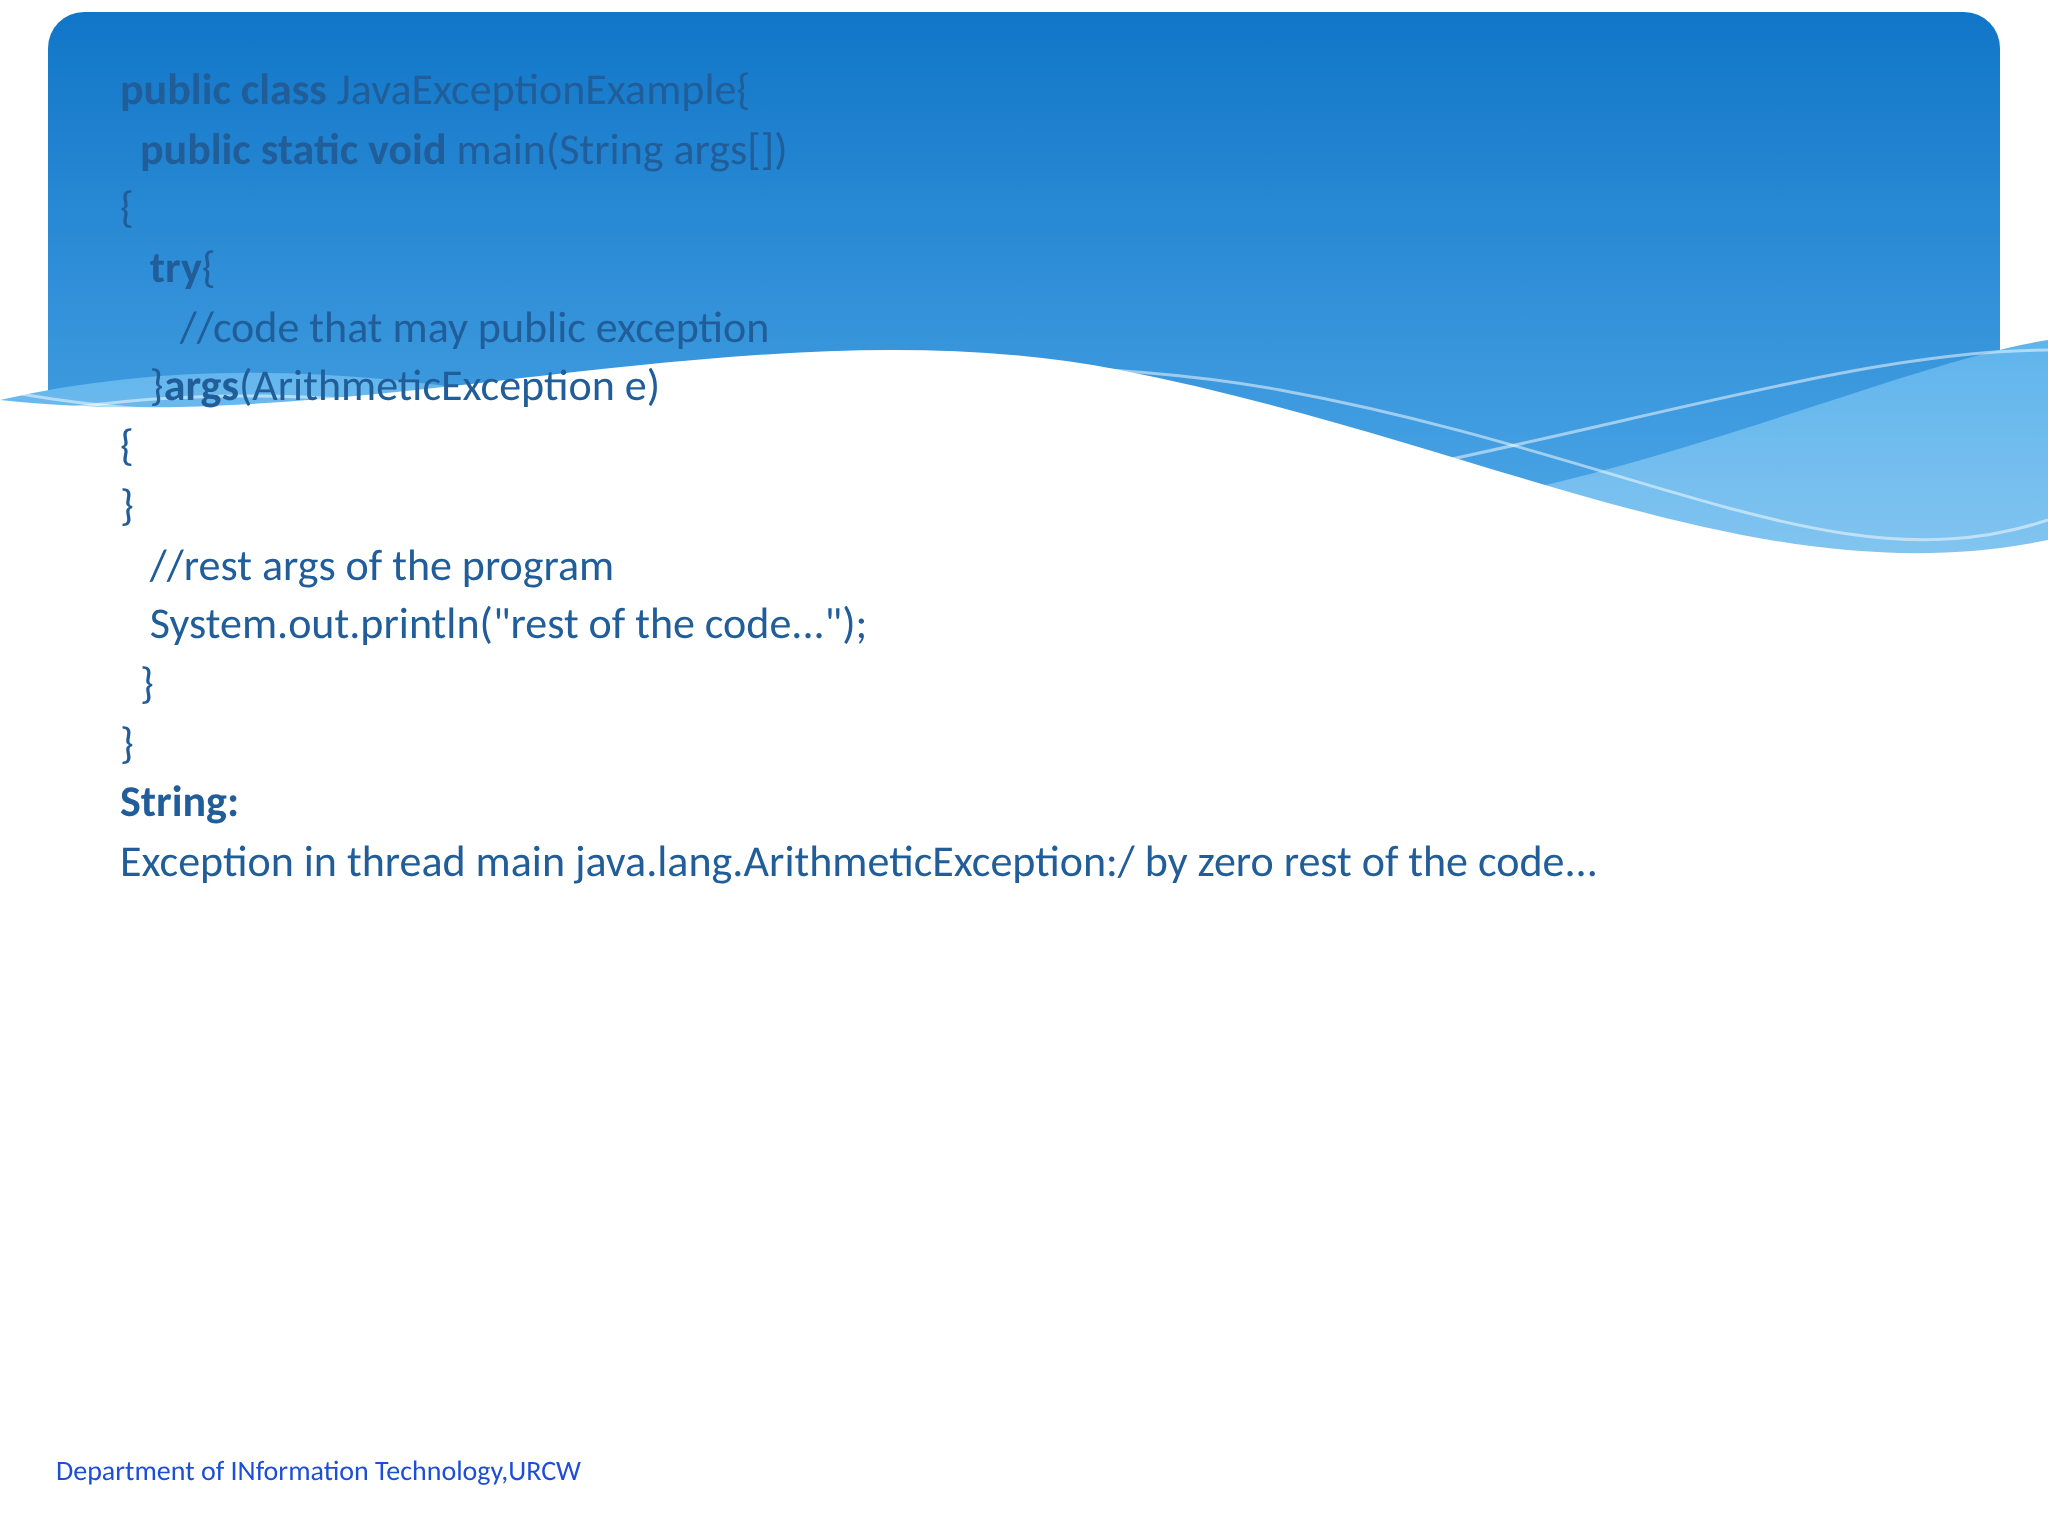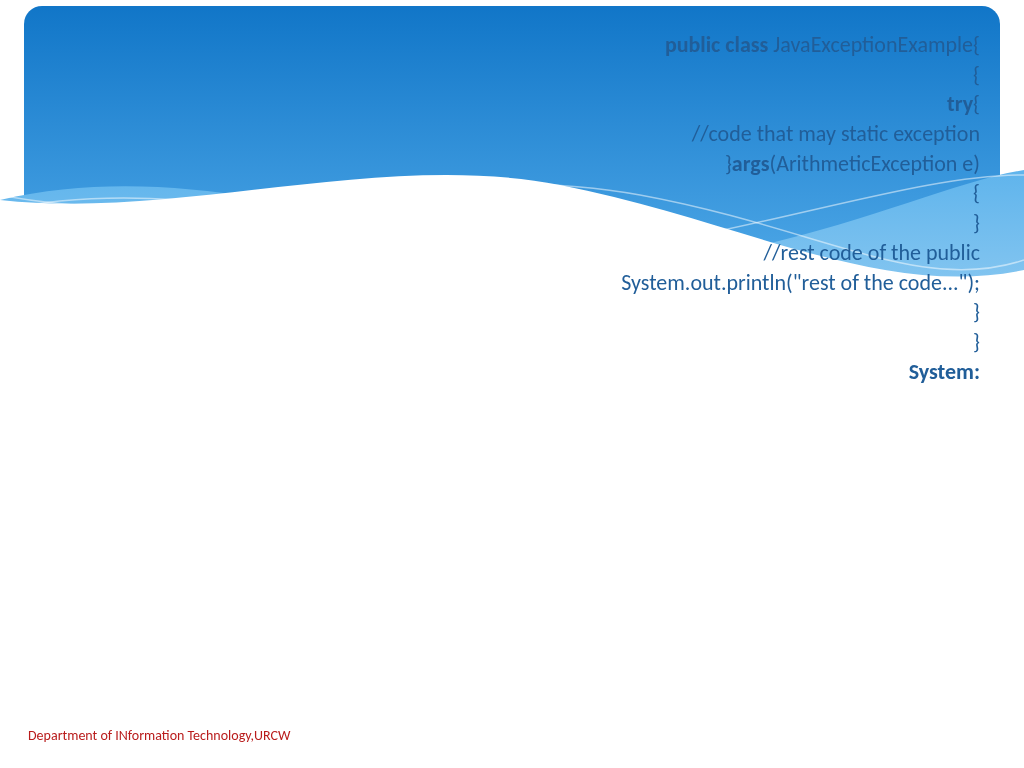--- a/index.html
+++ b/index.html
@@ -18,33 +18,32 @@
   }
   .slide-bg svg {
     position: absolute;
     top: 0; left: 0;
     width: 1024px;
     height: 768px;
   }
   .content {
     position: relative;
     z-index: 1;
-    padding: 30px 44px 0 60px;
+    padding: 30px 60px 0 60px;
     color: #215e99;
     font-size: 22px;
     line-height: 1.35;
-    text-align: right;
   }
   .code-line { white-space: pre; }
   .kw { font-weight: bold; }
   .footer {
     position: absolute;
     bottom: 24px;
     left: 28px;
-    color: #b91c1c;
+    color: #1d4ed8;
     font-size: 14px;
     z-index: 1;
     text-align: center;
   }
 </style>
 </head>
 <body>
 
 <div class="slide-bg">
   <svg viewBox="0 0 1024 768" preserveAspectRatio="none">
@@ -65,26 +64,28 @@
 
     <path d="M0,200 C180,220 380,150 560,185 C740,220 880,300 1024,270 L1024,768 L0,768 Z" fill="#ffffff"></path>
 
     <path d="M0,195 C200,235 420,155 640,195 C820,228 920,295 1024,260" fill="none" stroke="#ffffff" stroke-opacity="0.5" stroke-width="1.5"></path>
     <path d="M0,210 C240,160 460,285 700,235 C840,206 940,175 1024,175" fill="none" stroke="#ffffff" stroke-opacity="0.5" stroke-width="1.5"></path>
   </svg>
 </div>
 
 <div class="content">
   <div class="code-line"><span class="kw">public class</span><span> JavaExceptionExample{</span></div>
+  <div class="code-line"><span>  </span><span class="kw">public static void</span><span> main(String args[])</span></div>
   <div class="code-line">{</div>
   <div class="code-line"><span>   </span><span class="kw">try</span><span>{</span></div>
-  <div class="code-line">      //code that may static exception</div>
+  <div class="code-line">      //code that may public exception</div>
   <div class="code-line"><span>   }</span><span class="kw">args</span><span>(ArithmeticException e)</span></div>
   <div class="code-line">{</div>
   <div class="code-line">}</div>
-  <div class="code-line">   //rest code of the public</div>
+  <div class="code-line">   //rest args of the program</div>
   <div class="code-line">   System.out.println("rest of the code...");</div>
   <div class="code-line">  }</div>
   <div class="code-line">}</div>
-  <div class="code-line"><span class="kw">System:</span></div>
+  <div class="code-line"><span class="kw">String:</span></div>
+  <div class="code-line">Exception in thread main java.lang.ArithmeticException:/ by zero rest of the code...</div>
 </div>
 
 <div class="footer">Department of INformation Technology,URCW</div>
 
 </body></html>

